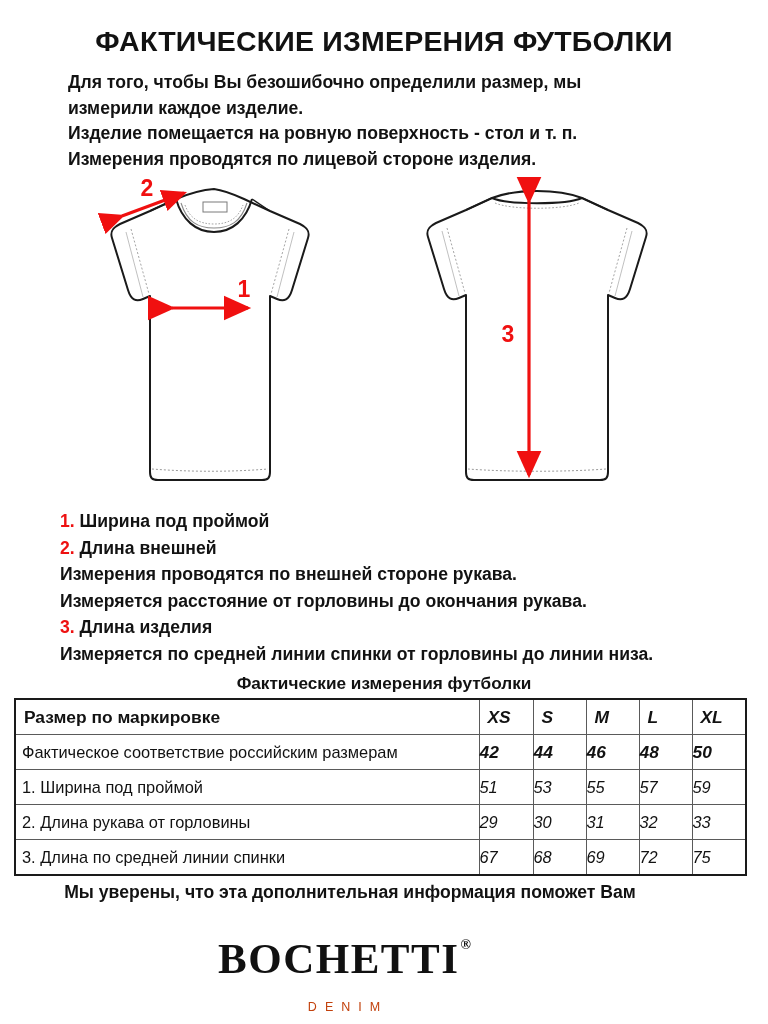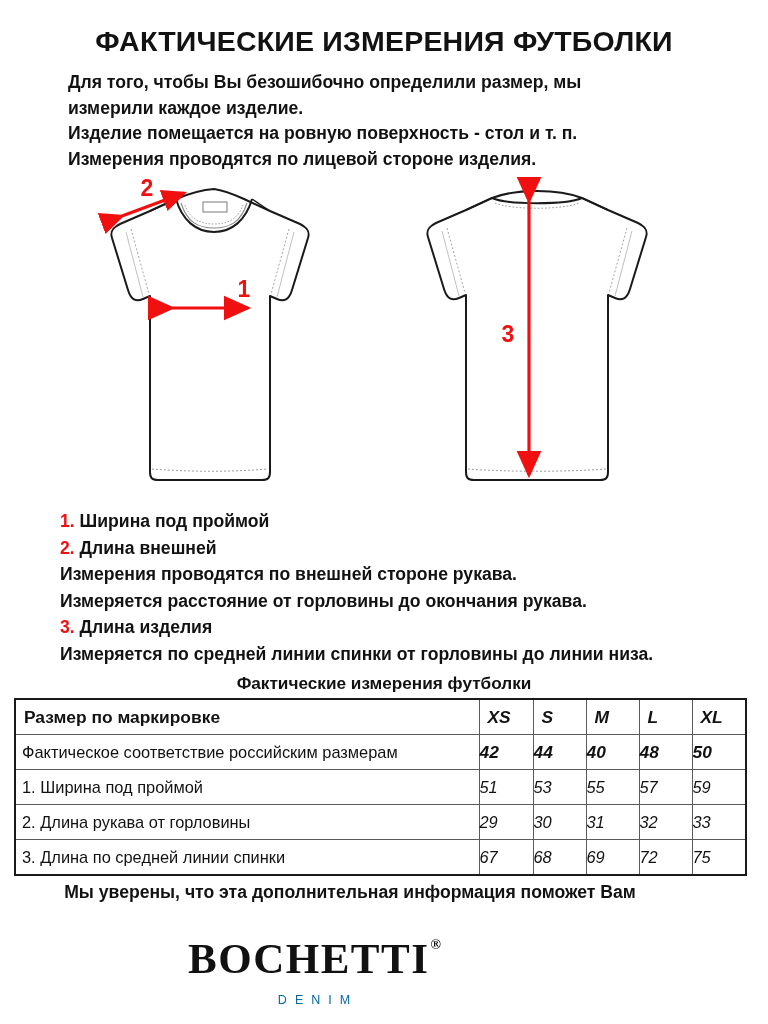--- a/index.html
+++ b/index.html
@@ -123,46 +123,47 @@
   }
   .footer-note .line { display: block; white-space: nowrap; }
 
   
   .brand {
     position: absolute;
     top: 937px;
     left: 0;
     width: 628px;
     text-align: center;
+    padding-left: 30px;
   }
   .brand-name {
     font-family: "Liberation Serif", serif;
     font-weight: bold;
     font-size: 43px;
     letter-spacing: 1.5px;
     color: #111111;
     line-height: 1;
     display: inline-block;
     position: relative;
   }
   .brand-name .reg {
     font-size: 14px;
     vertical-align: super;
     position: relative;
     top: -9px;
     left: 1px;
     letter-spacing: 0;
   }
   .brand-sub {
-    margin-top: 13px;
+    margin-top: 20px;
     font-family: "Liberation Sans", sans-serif;
     font-size: 12.5px;
     font-weight: normal;
     letter-spacing: 8px;
-    color: #0369a1;
+    color: #c2410c;
     text-indent: 8px;
   }
 </style>
 </head>
 <body>
 
 <div class="page-title">ФАКТИЧЕСКИЕ ИЗМЕРЕНИЯ ФУТБОЛКИ</div>
 
 <div class="intro">
   <span class="line">Для того, чтобы Вы безошибочно определили размер, мы</span>
@@ -304,21 +305,21 @@
         <td class="val">XS</td>
         <td class="val">S</td>
         <td class="val">M</td>
         <td class="val">L</td>
         <td class="val">XL</td>
       </tr>
       <tr class="ru">
         <td class="label">Фактическое соответствие российским размерам</td>
         <td class="val">42</td>
         <td class="val">44</td>
-        <td class="val">40</td>
+        <td class="val">46</td>
         <td class="val">48</td>
         <td class="val">50</td>
       </tr>
       <tr class="meas">
         <td class="label">1. Ширина под проймой</td>
         <td class="val">51</td>
         <td class="val">53</td>
         <td class="val">55</td>
         <td class="val">57</td>
         <td class="val">59</td>

